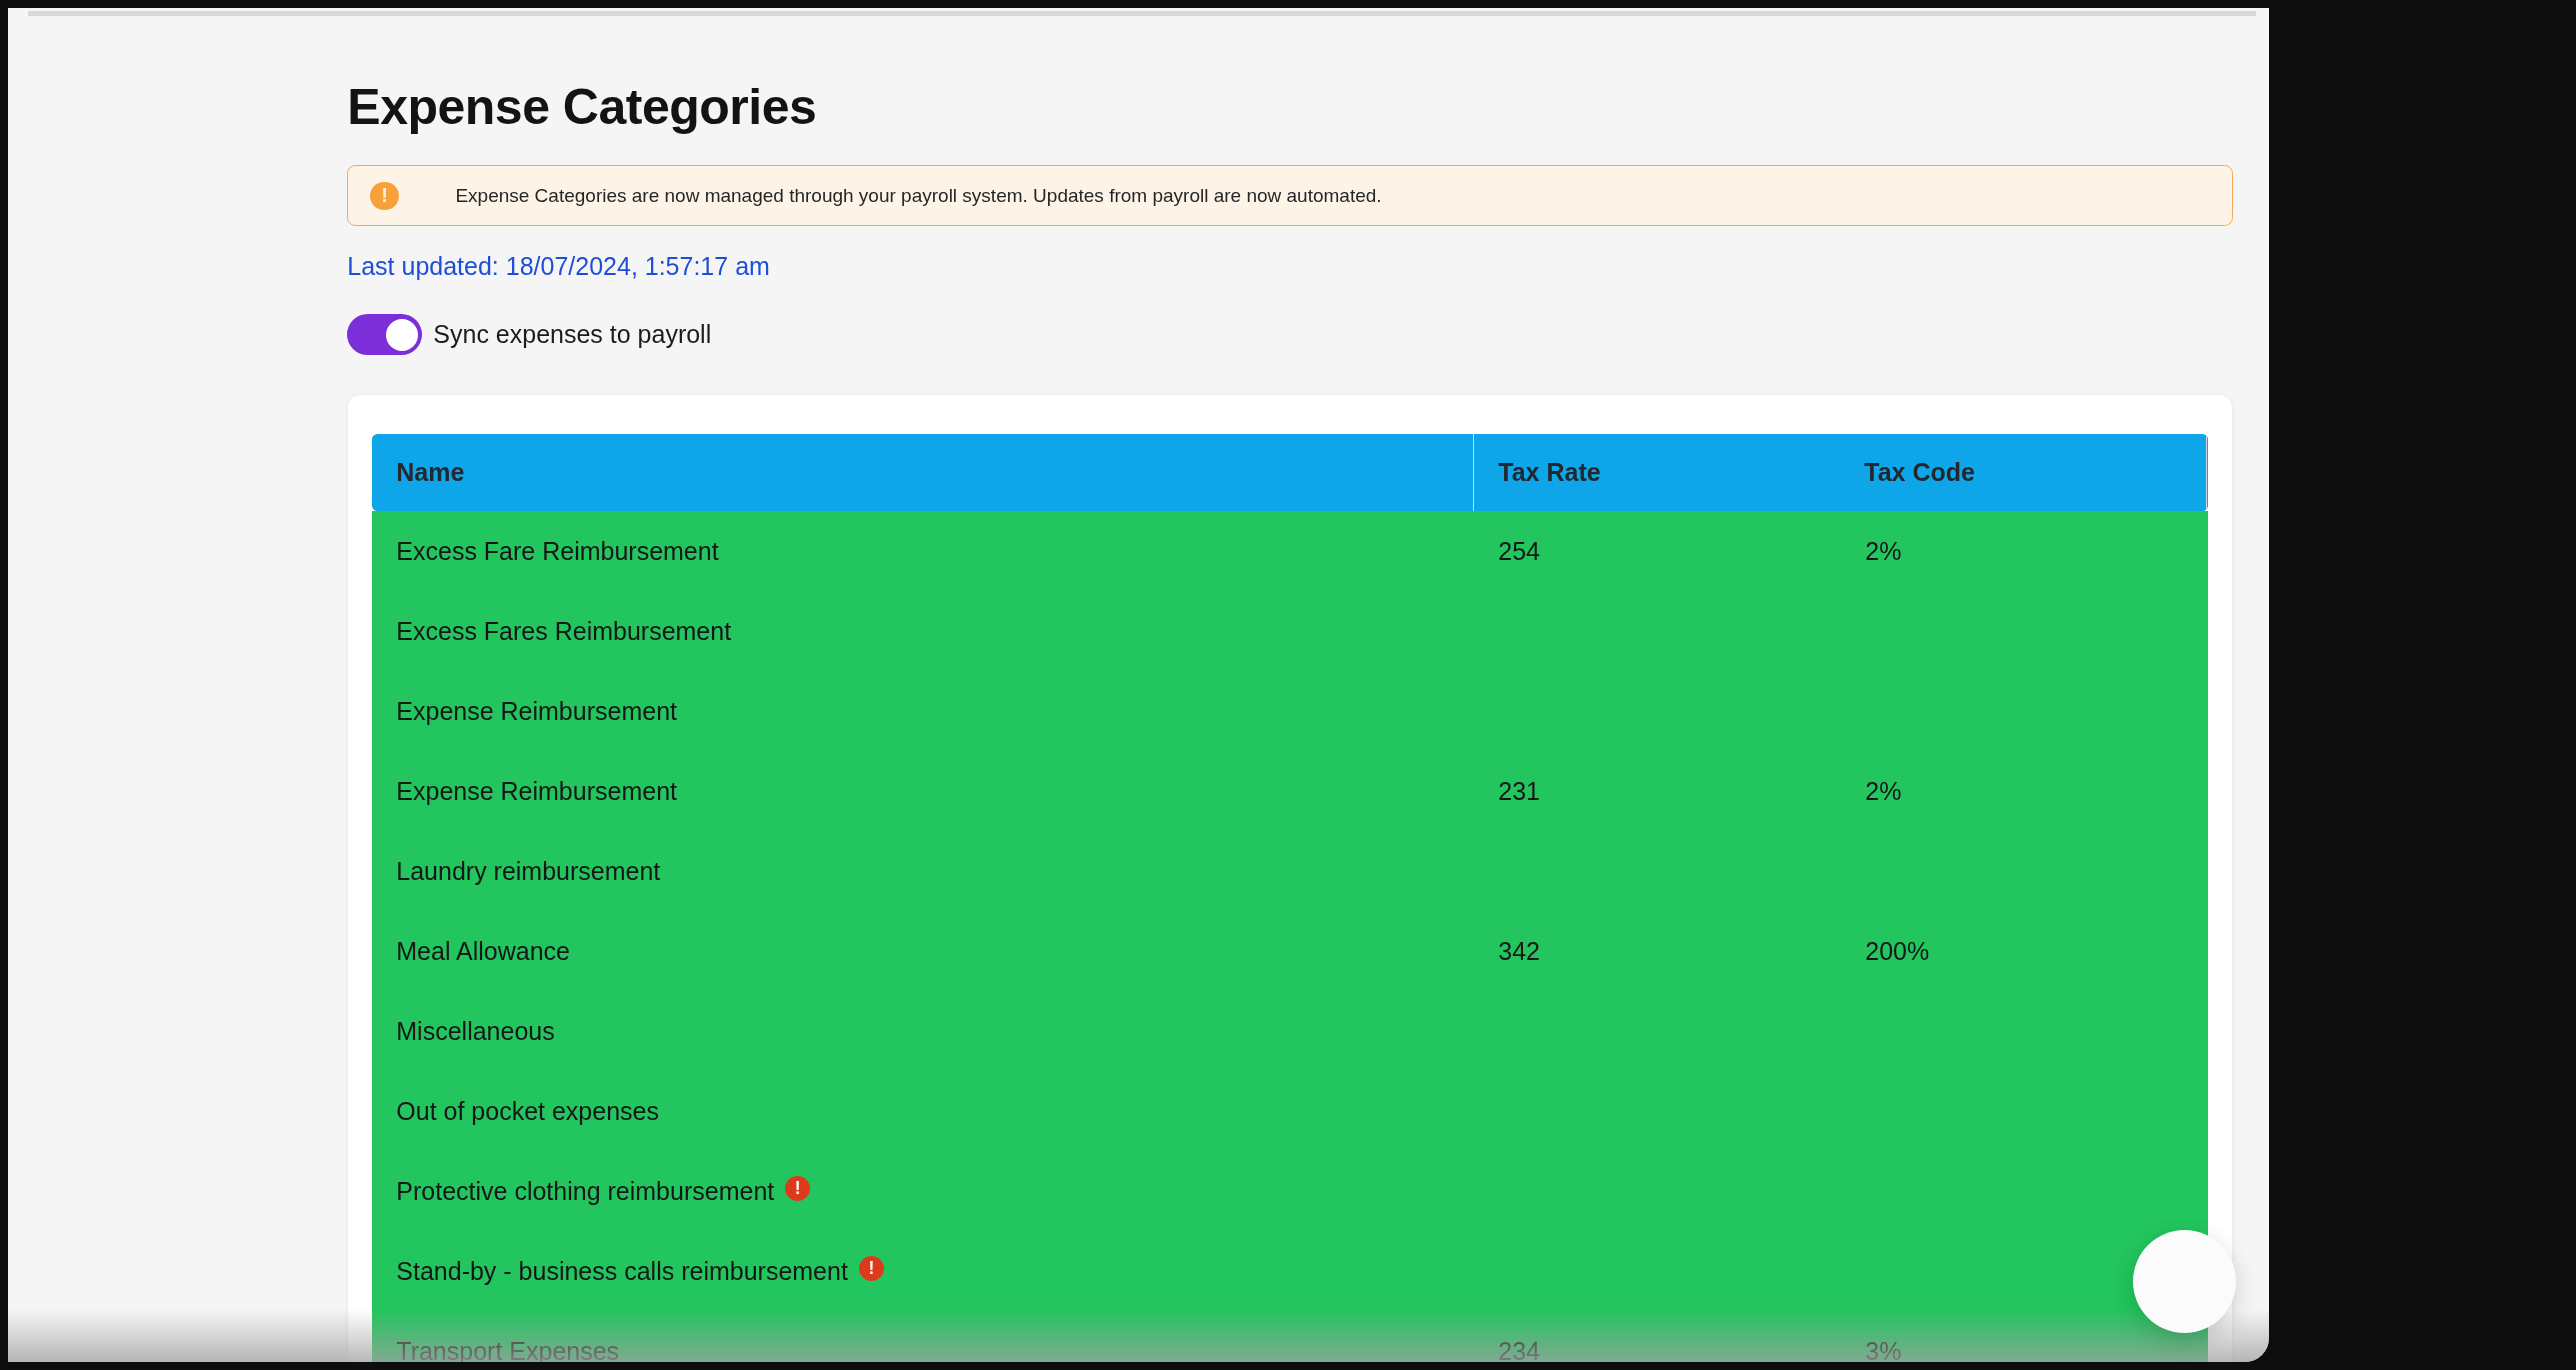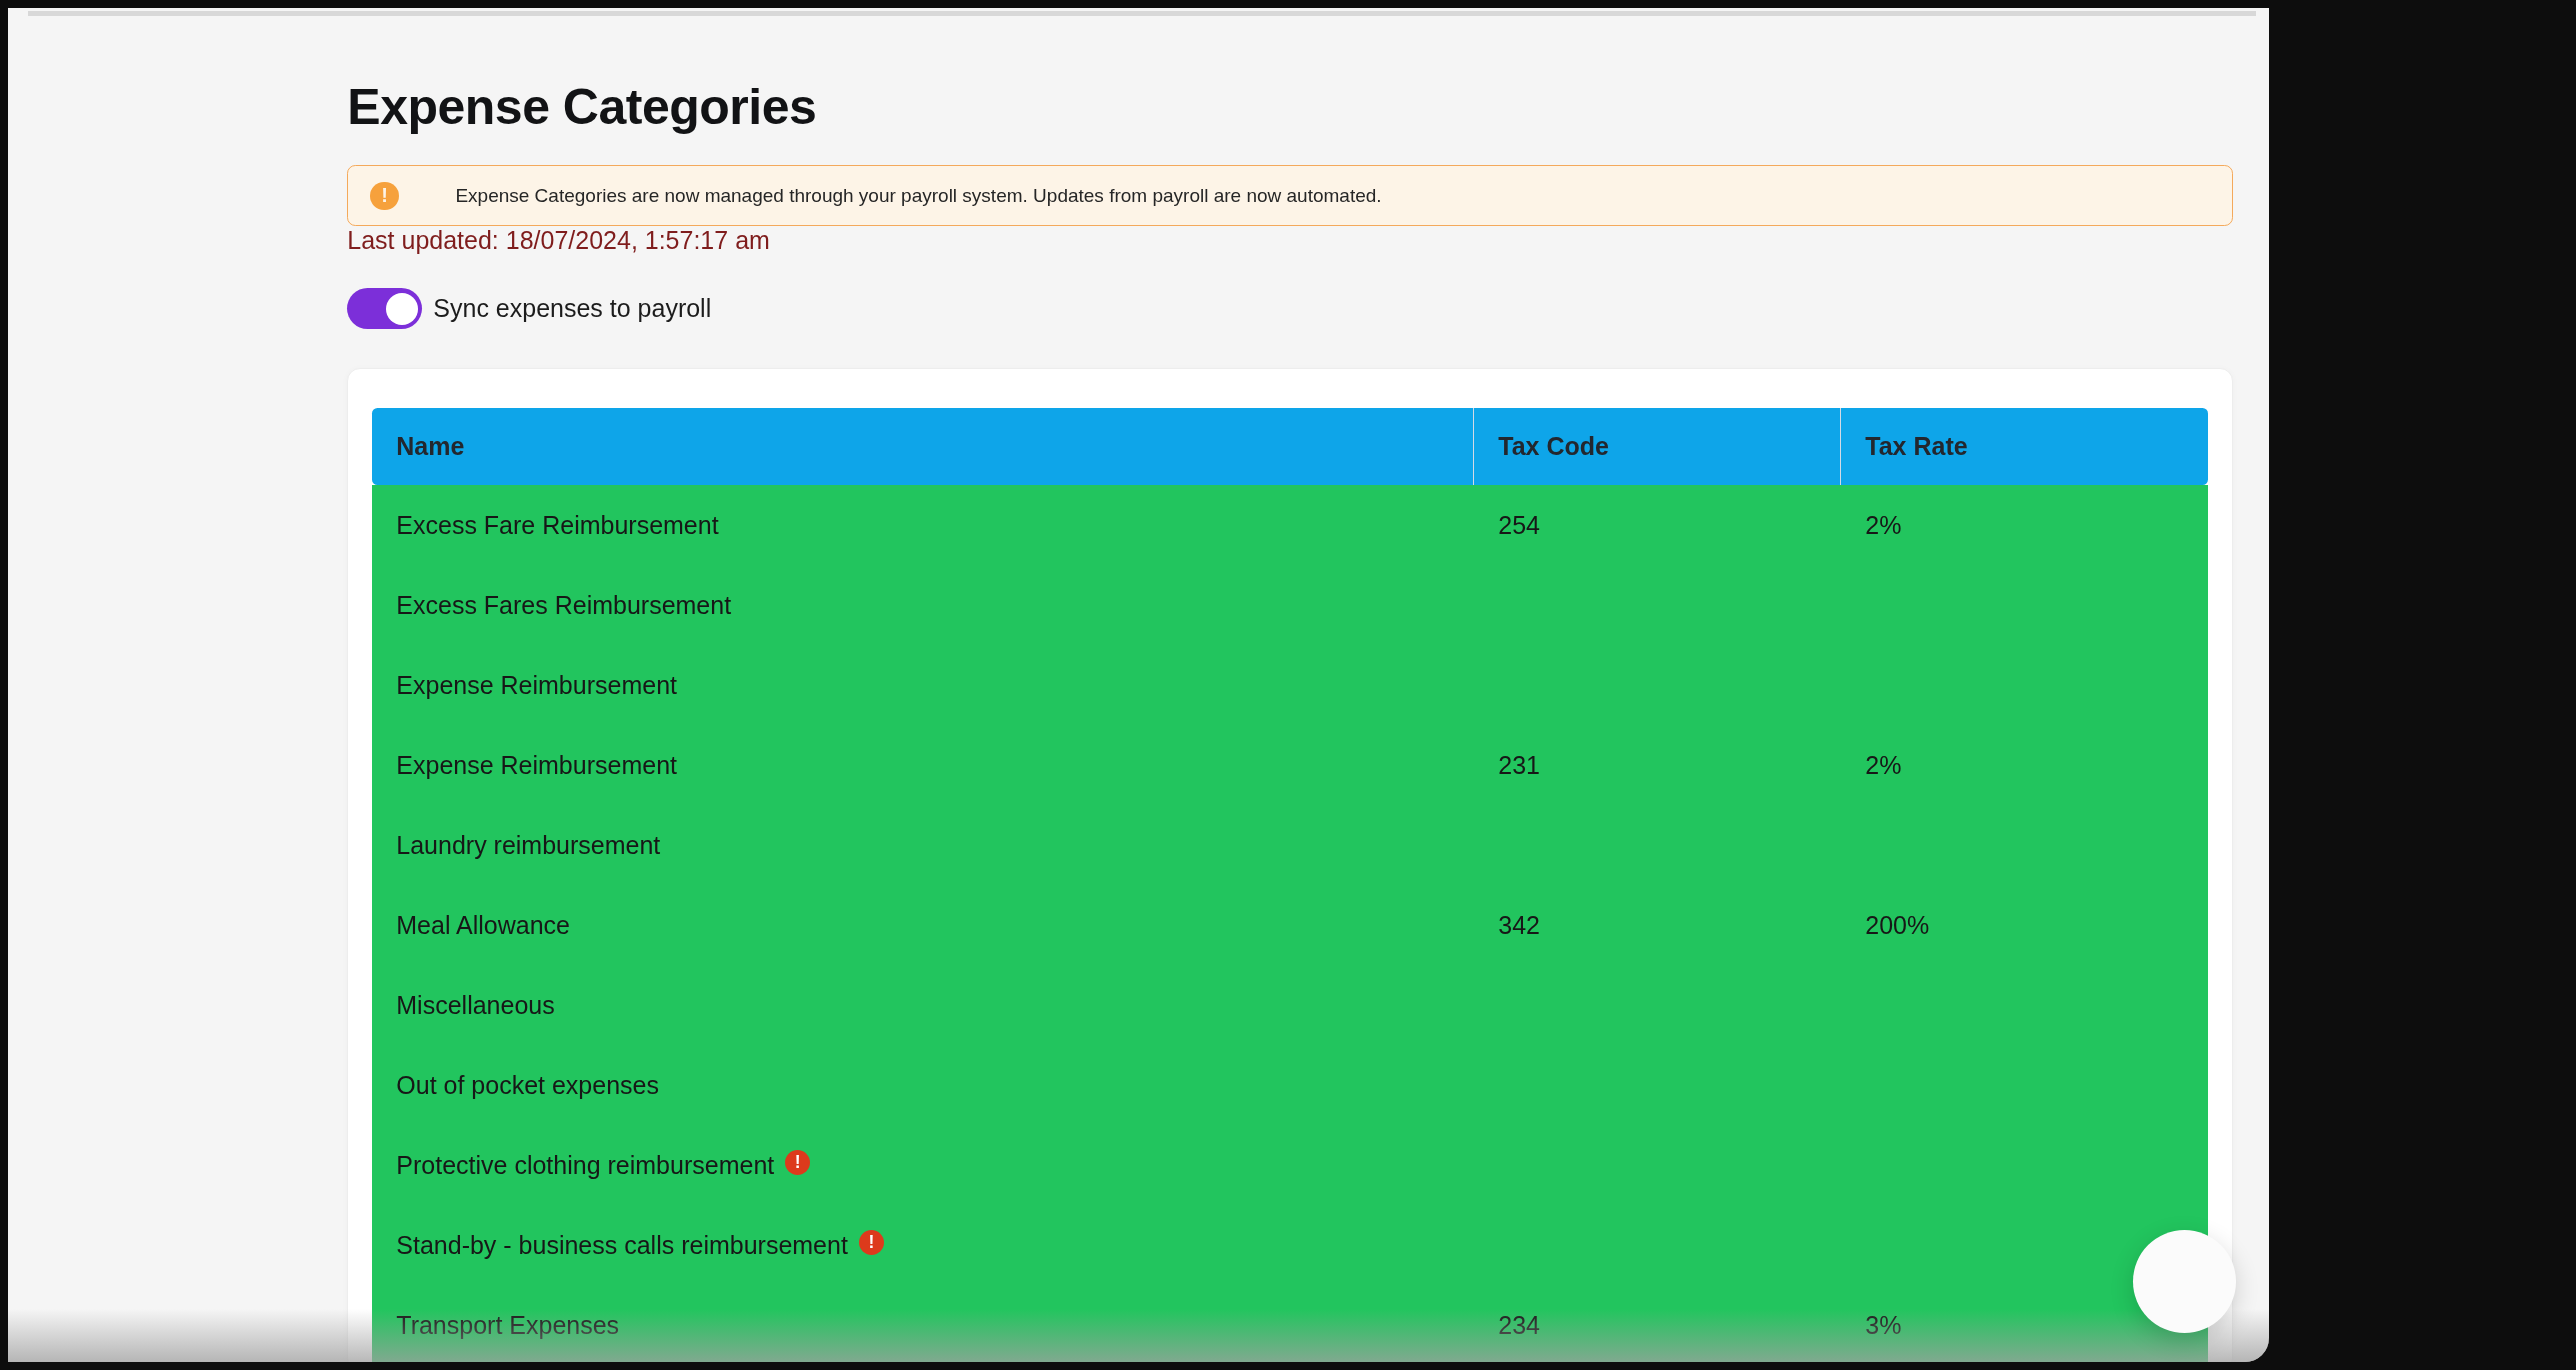--- a/index.html
+++ b/index.html
@@ -61,22 +61,23 @@
     display: flex;
     align-items: center;
     justify-content: center;
   }
   .banner-text {
     font-size: 19px;
     color: #262626;
     margin-left: 41px;
   }
   .last-updated {
+    margin-top: 26px;
     font-size: 25px;
-    color: #7f1d1d;
+    color: #1d4ed8;
   }
   .toggle-row {
     margin-top: 33px;
     display: flex;
     align-items: center;
     gap: 11px;
   }
   .toggle {
     position: relative;
     width: 75px; height: 41px;
@@ -195,22 +196,22 @@
     <div class="toggle-row">
       <div class="toggle">
         <div class="toggle-knob"></div>
       </div>
       <span class="toggle-label">Sync expenses to payroll</span>
     </div>
 
     <div class="card">
       <div class="thead">
         <div class="th col-name">Name</div>
+        <div class="th col-rate">Tax Rate</div>
         <div class="th col-code">Tax Code</div>
-        <div class="th col-rate">Tax Rate</div>
       </div>
 
       <div>
         <div class="trow">
           <div class="td col-name">
             <span>Excess Fare Reimbursement</span>
 
           </div>
           <div class="td col-code">254</div>
           <div class="td col-rate">2%</div>

